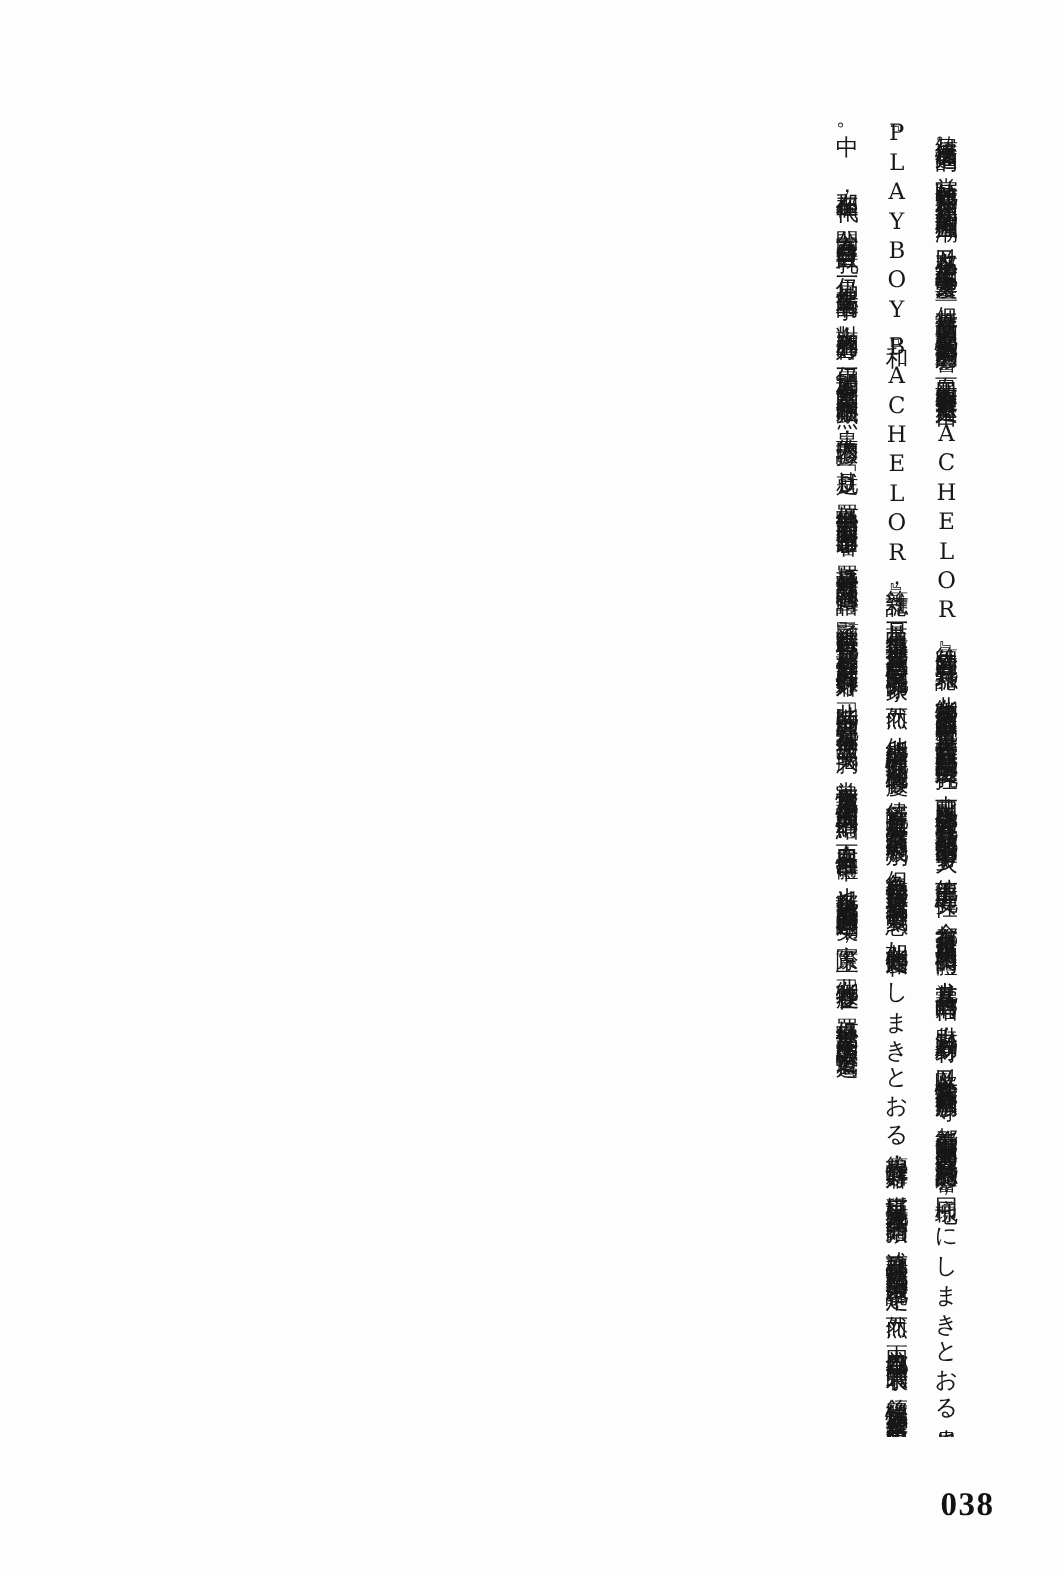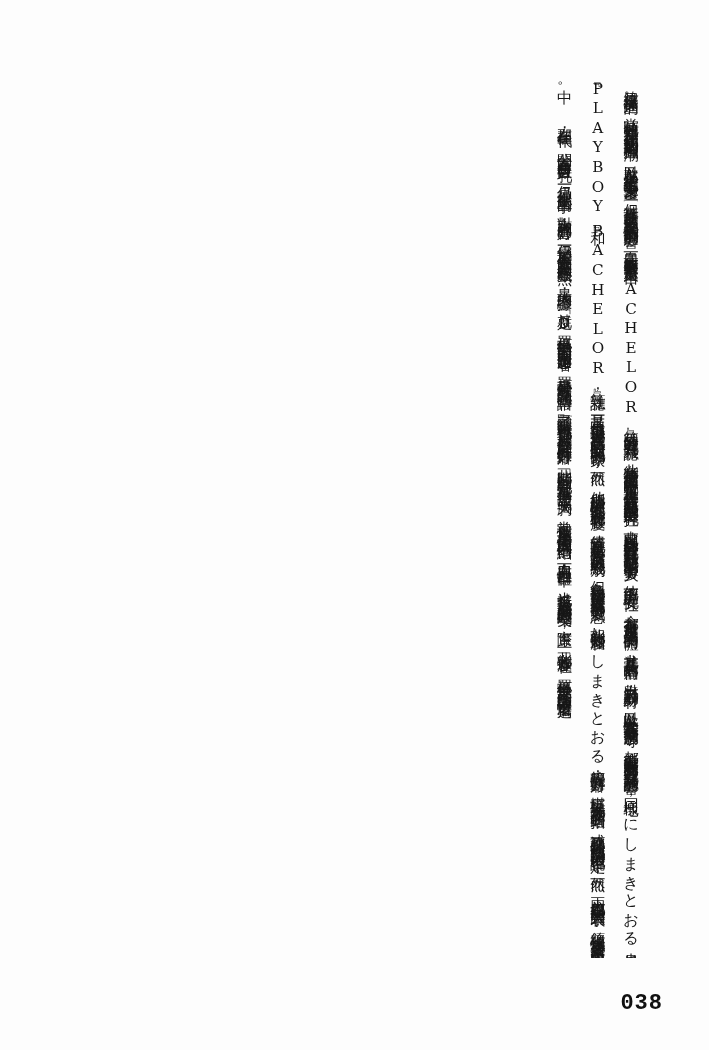--- a/index.html
+++ b/index.html
@@ -36,21 +36,21 @@
     line-height: 2.18;
     letter-spacing: 1.6px;
     text-align: justify;
     color: #171717;
     overflow: hidden;
   }
   .page-number {
     position: absolute;
     right: 46px;
     bottom: 34px;
-    font-family: Liberation Mono, monospace;
+    font-family: Liberation Serif, serif;
     font-size: 22px;
     font-weight: bold;
     letter-spacing: 1px;
     color: #111111;
   }
 </style>
 </head>
 <body>
 
 <div id="page">

